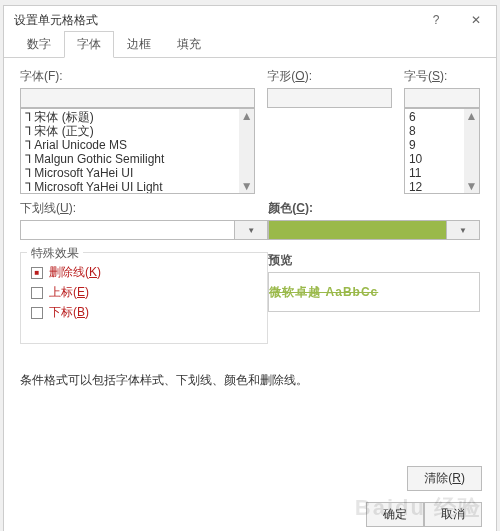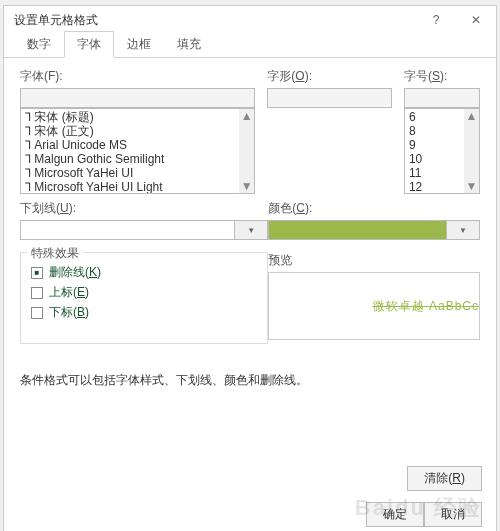--- a/index.html
+++ b/index.html
@@ -19,31 +19,31 @@
   .col-size { flex: 0.55; }
   label.sec { color: #555; display: block; margin-bottom: 3px; }
   .combo { border: 1px solid #bbb; height: 20px; width: 100%; background: #f4f4f4; }
   .listbox { border: 1px solid #bbb; height: 86px; width: 100%; overflow: hidden; margin-top: 0; background: #fff; position: relative; }
   .listbox .inner { padding: 1px 4px; }
   .listbox .item { line-height: 14px; color: #333; white-space: nowrap; }
   .listbox .item .tt { font-family: serif; }
   .scrollbar { position: absolute; right: 0; top: 0; width: 15px; height: 100%; background: #f0f0f0; display: flex; flex-direction: column; justify-content: space-between; align-items: center; color: #888; font-size: 8px; }
   .section2 { display: flex; gap: 0; margin-top: 6px; }
   .left2 { flex: 1.7; }
-  .right2 { flex: 1.45; }
+  .right2 { flex: 1.45; font-weight: bold; }
   .dropdown { display: flex; }
   .dropdown .box { flex: 1; height: 20px; border: 1px solid #bbb; background: #fff; }
   .dropdown .btn { width: 18px; height: 20px; border: 1px solid #bbb; border-left: none; background: #f0f0f0; display: flex; align-items: center; justify-content: center; color: #666; font-size: 8px; }
   .color-dd .box { background: #9ab94a; }
   .group { border: 1px solid #ddd; padding: 8px 10px 10px 10px; margin-top: 6px; position: relative; }
   .group-title { position: absolute; top: -8px; left: 6px; background: #fff; padding: 0 4px; color: #555; }
-  .checkitem { display: flex; align-items: center; gap: 6px; margin: 3px 0; color: #14532d; }
+  .checkitem { display: flex; align-items: center; gap: 6px; margin: 3px 0; color: #b91c1c; }
   .cb { width: 12px; height: 12px; border: 1px solid #888; display: inline-flex; align-items: center; justify-content: center; font-size: 10px; }
   .cb.checked::after { content: "■"; font-size: 8px; line-height: 1; }
-  .preview-box { border: 1px solid #ccc; height: 68px; display: flex; align-items: center; justify-content: flex-end; color: #9ab94a; text-decoration: line-through; letter-spacing: 1px; margin-top: 2px; }
+  .preview-box { border: 1px solid #ccc; height: 40px; display: flex; align-items: center; justify-content: flex-start; color: #9ab94a; text-decoration: line-through; letter-spacing: 1px; margin-top: 2px; }
   .note { margin-top: 28px; color: #333; }
   .footer { position: absolute; bottom: 8px; right: 14px; display: flex; gap: 0; }
   .btn { border: 1px solid #bbb; background: #f4f4f4; padding: 3px 16px; color: #333; cursor: default; }
   .clear-btn { position: absolute; bottom: 44px; right: 14px; }
   .watermark { position: absolute; right: 18px; bottom: 8px; color: rgba(0,0,0,0.10); font-size: 22px; font-weight: bold; letter-spacing: 2px; pointer-events: none; }
   .u { text-decoration: underline; }
 </style>
 </head>
 <body>
 

